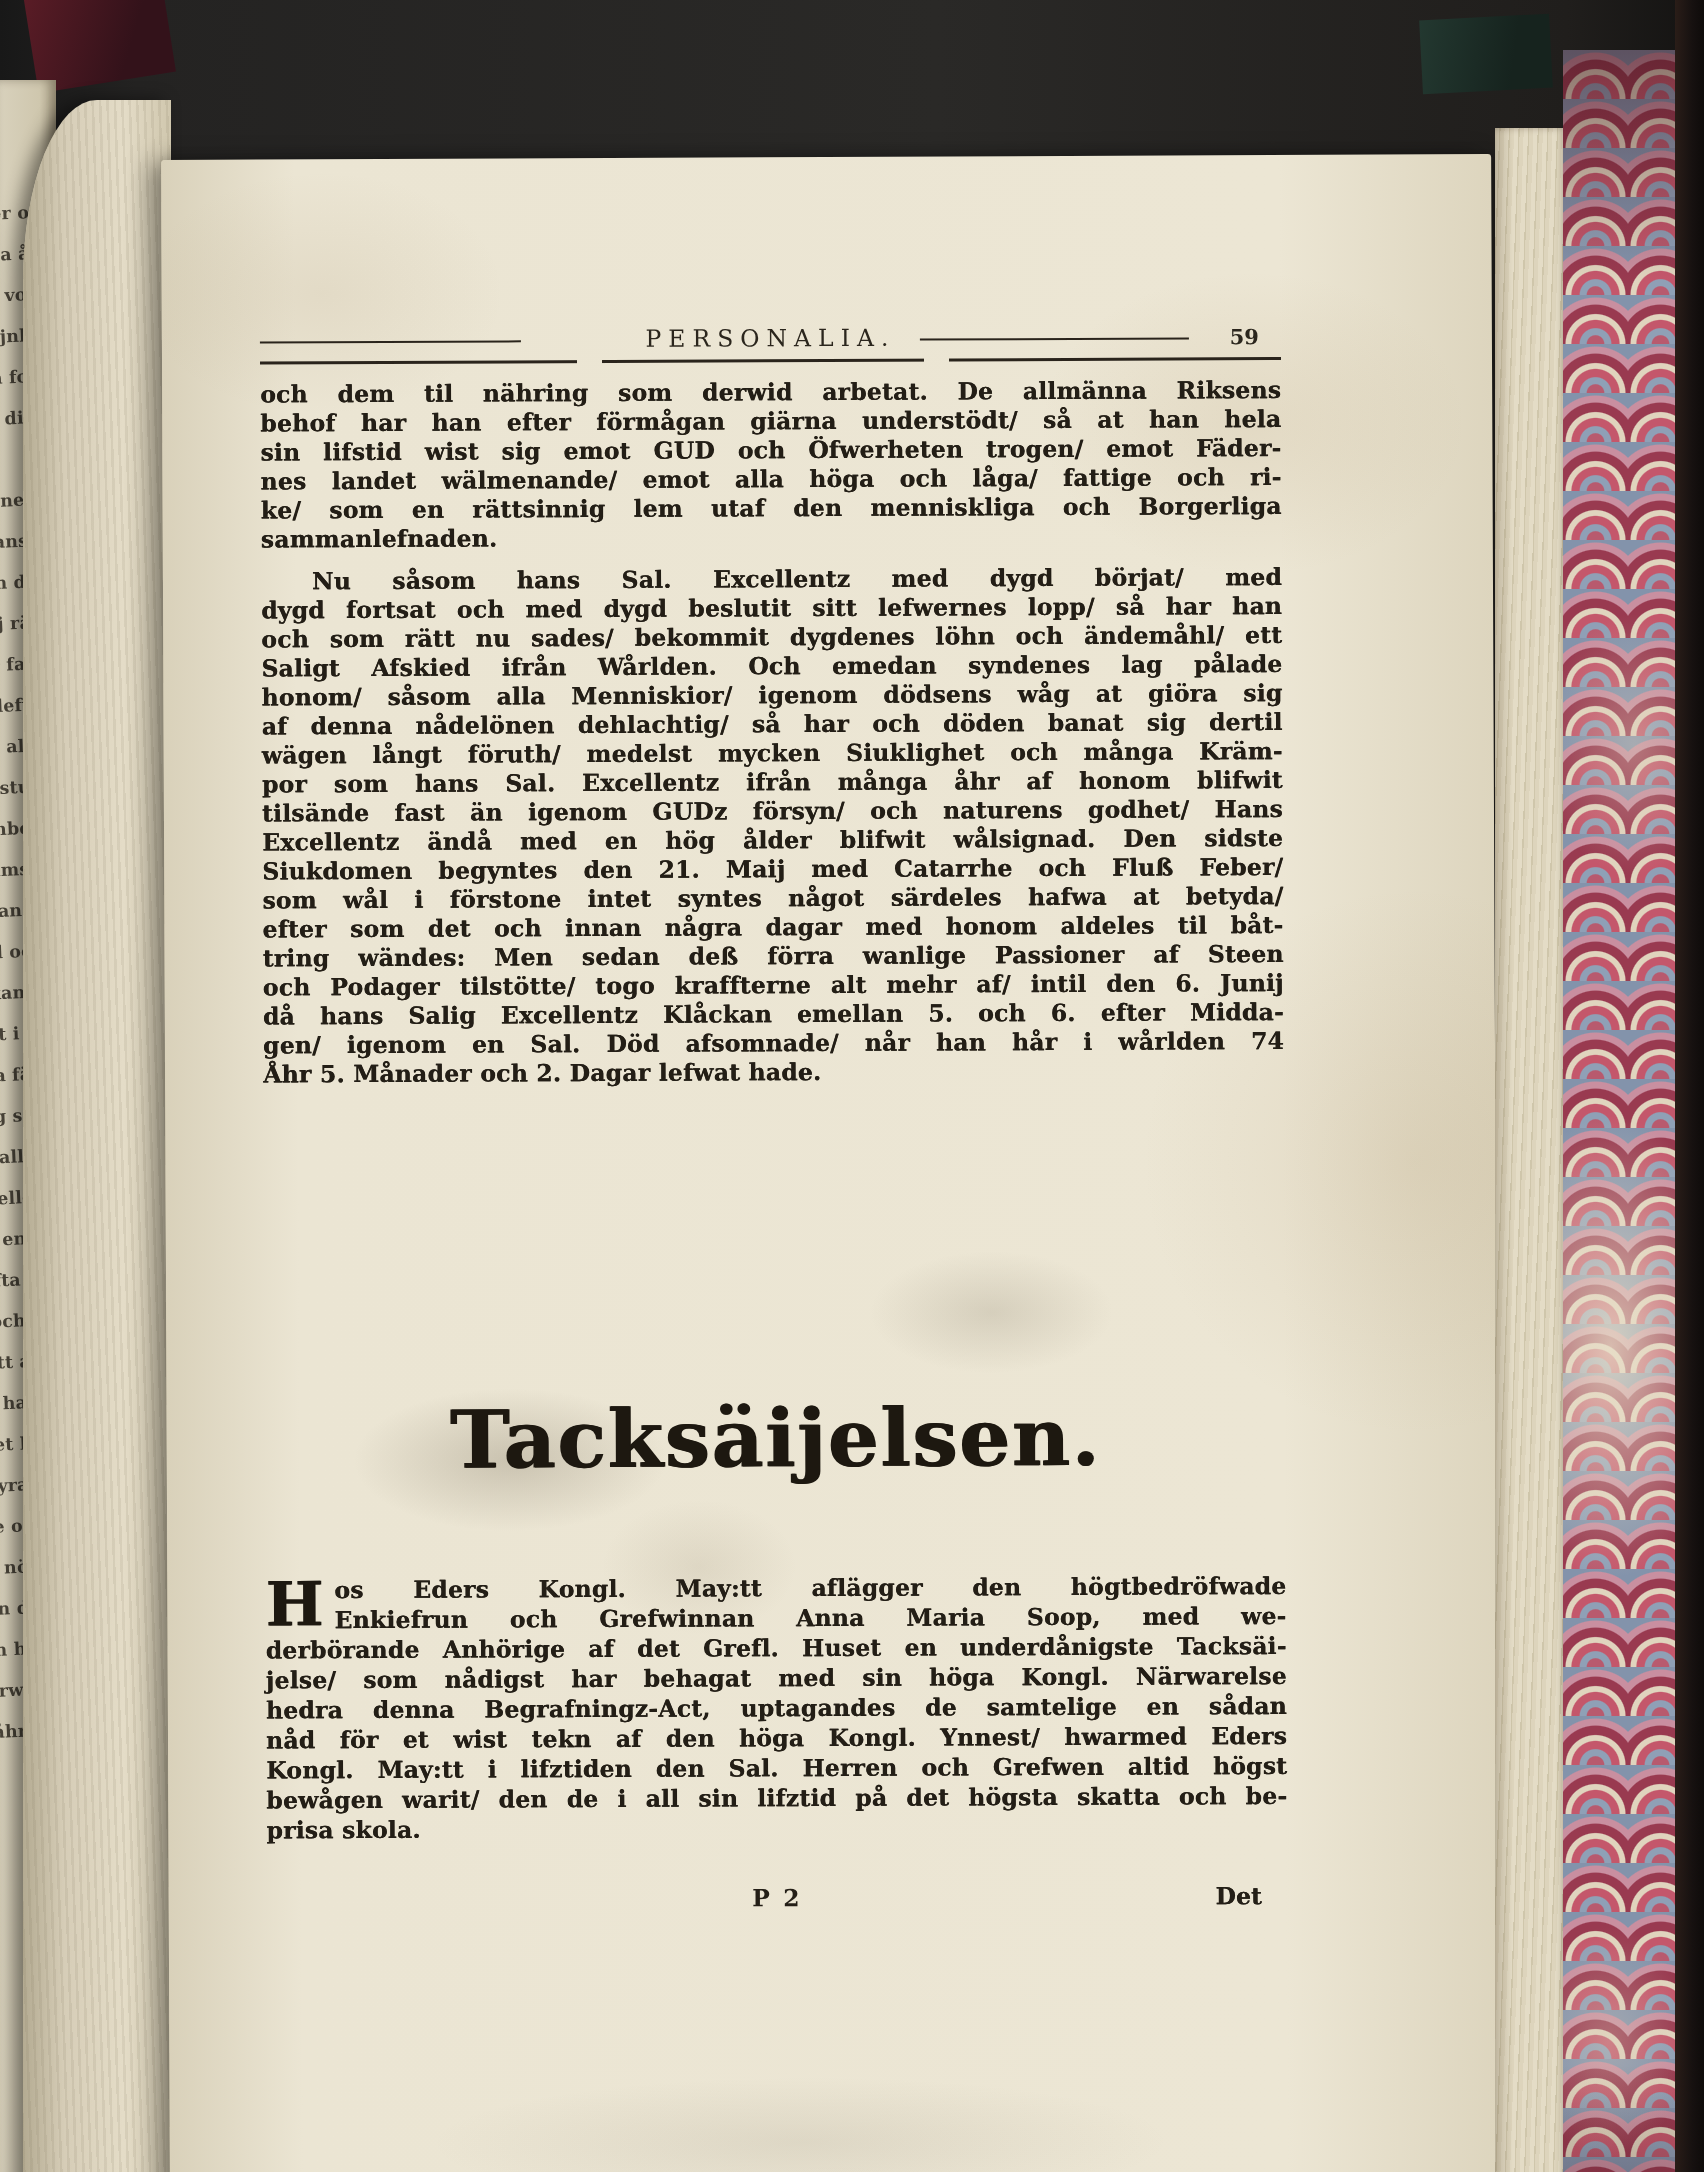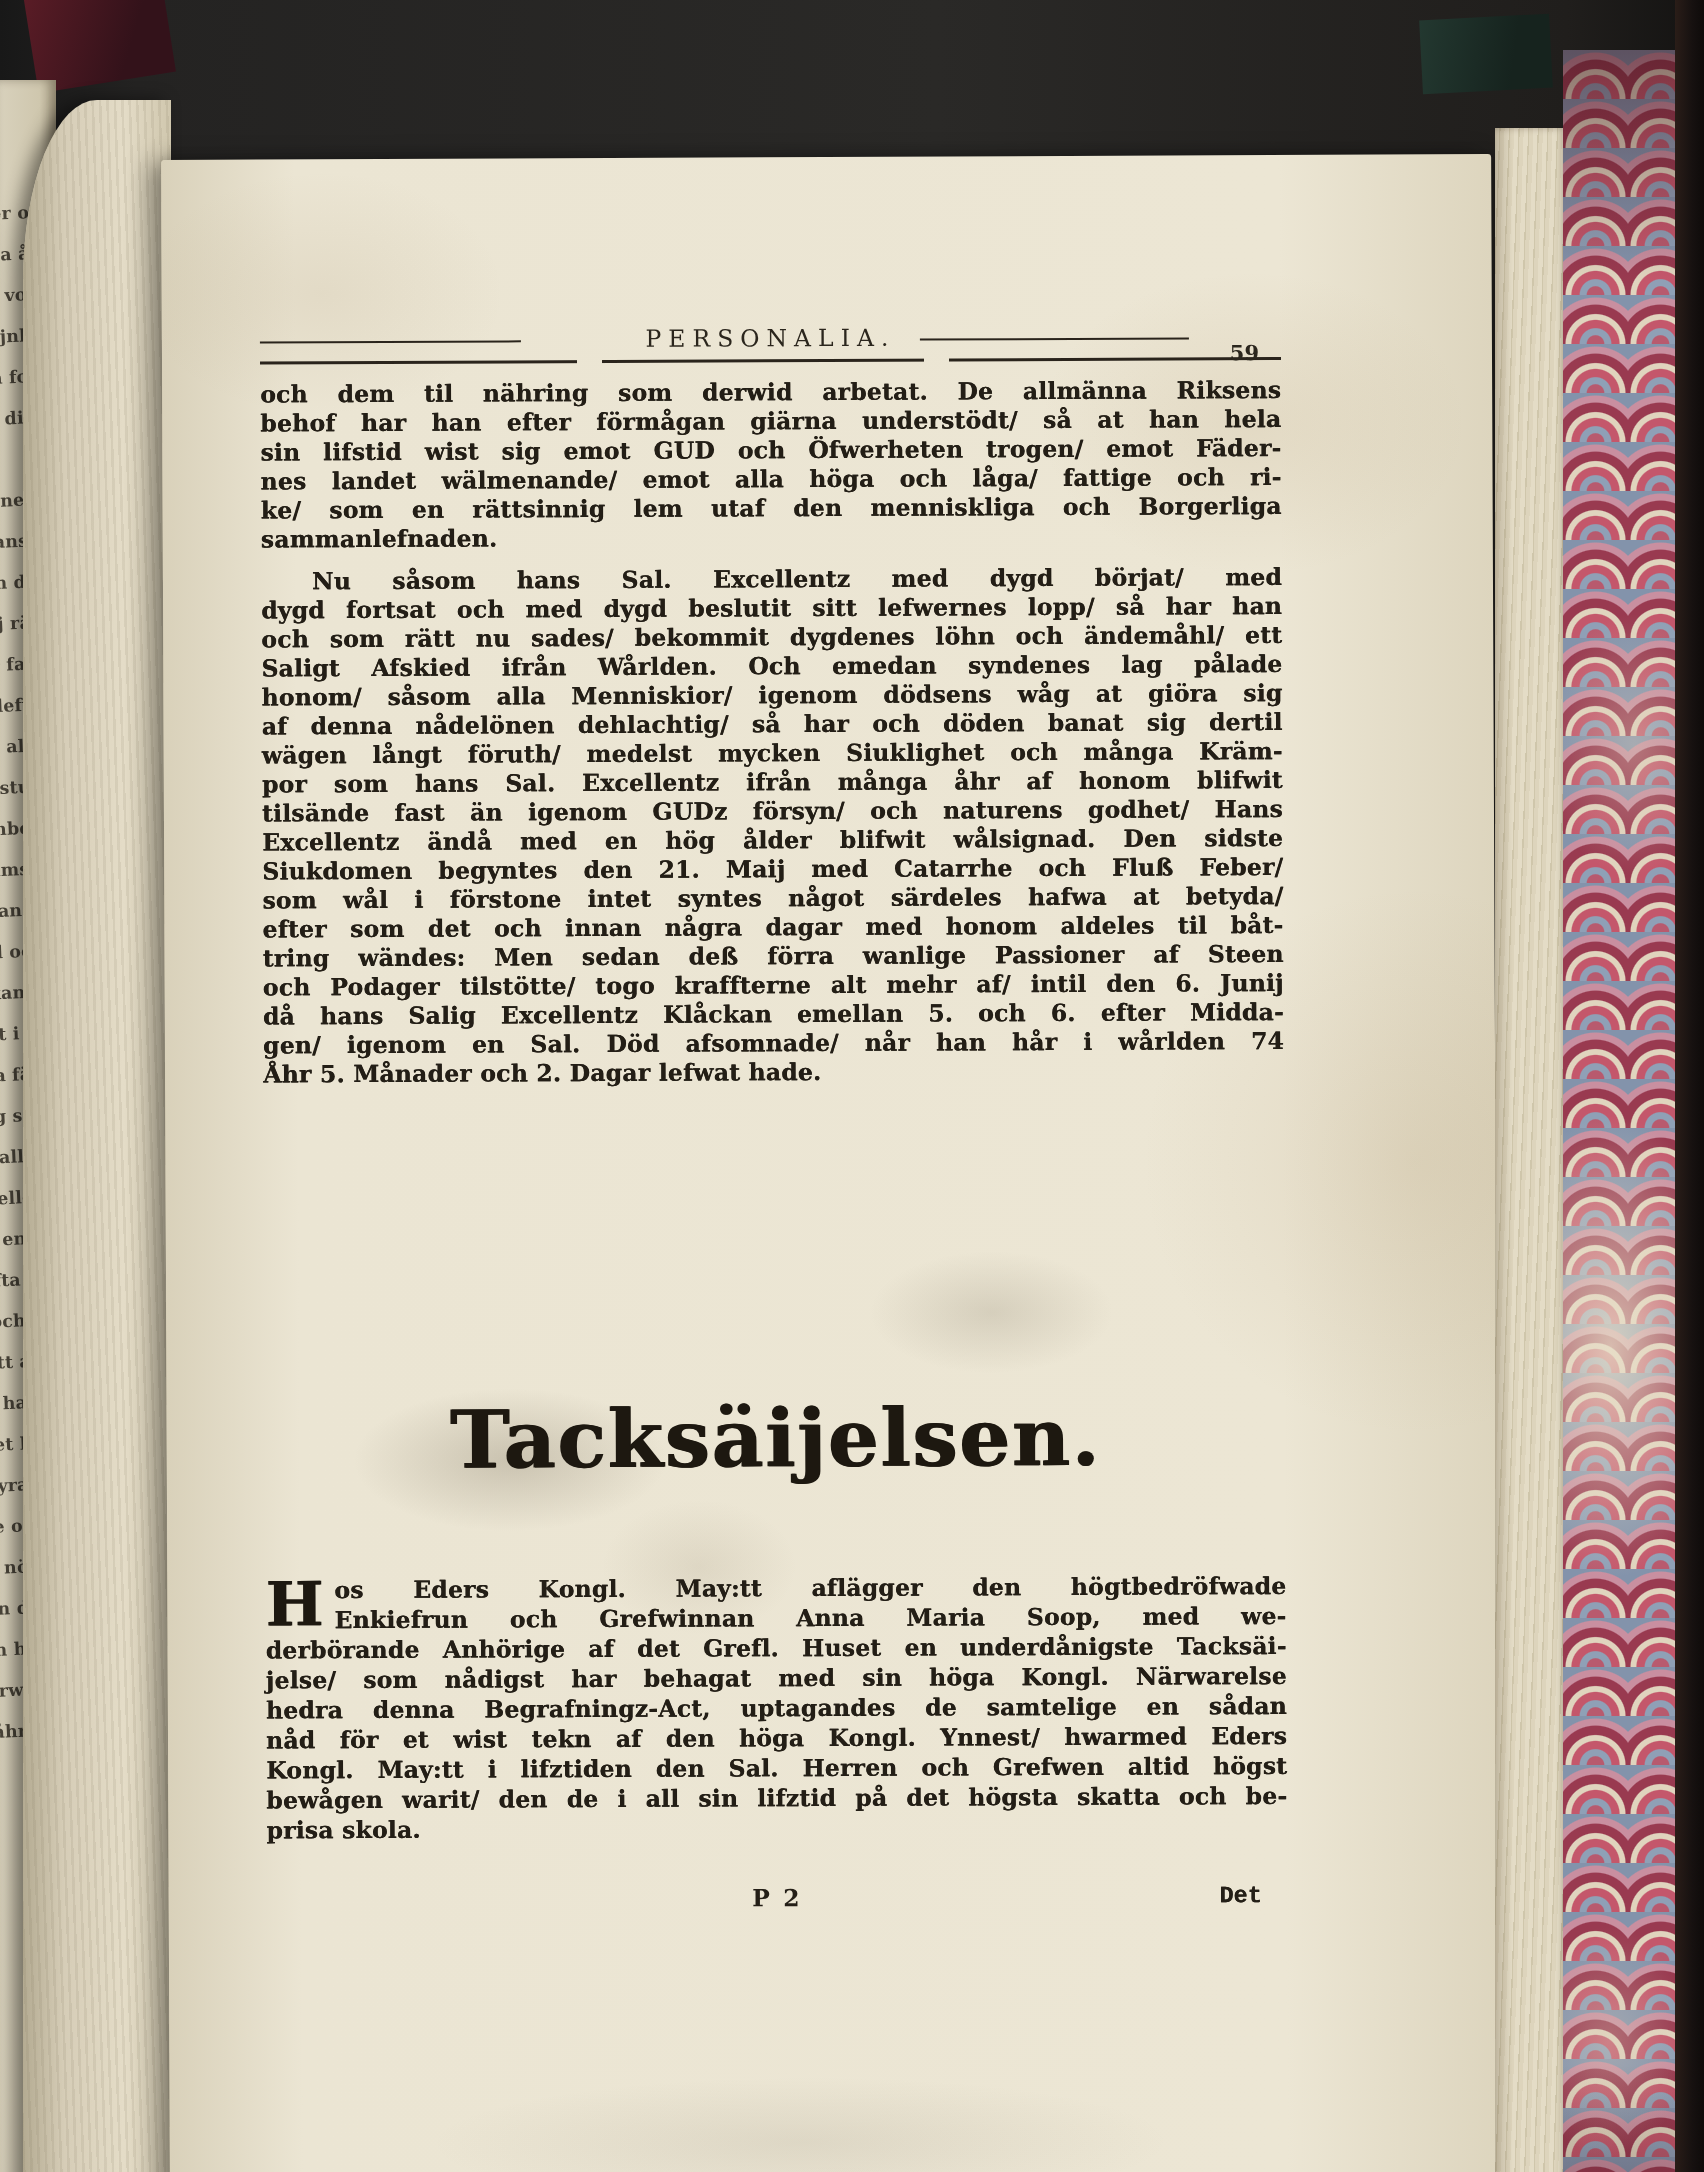--- a/index.html
+++ b/index.html
@@ -54,21 +54,21 @@
     background:radial-gradient(closest-side, rgba(125,115,95,0.30), transparent); }
   .ghost2 { left:704px; top:1095px; width:243px; height:122px;
     background:radial-gradient(closest-side, rgba(125,115,95,0.20), transparent); }
   .ghost3 { left:261px; top:1920px; width:739px; height:130px;
     background:radial-gradient(closest-side, rgba(120,110,92,0.12), transparent); }
 
   .content { position:absolute; left:98px; top:0; width:1021px; padding-top:167px; color:#241f17; }
 
   .page-header { position:relative; height:29px; }
   .header-title { text-align:center; font-size:23.5px; letter-spacing:7px; color:#2b261d; }
-  .page-number { position:absolute; right:22px; top:1.7px; font-size:21px; font-weight:700; color:#2b261d;margin-top:16px; }
+  .page-number { position:absolute; right:22px; top:1.7px; font-size:21px; font-weight:700; color:#2b261d; }
   .flank { position:absolute; top:14.8px; height:2.6px; background:#2a241c; }
   .flank-left { left:0; width:261px; }
   .flank-right { left:660px; width:269px; }
   .header-rule { margin-top:6px; height:3px;
     background:linear-gradient(90deg,#2a241c 0 31%, transparent 31% 33.5%, #2a241c 33.5% 65%, transparent 65% 67.5%, #2a241c 67.5% 100%); }
 
   .para { font-size:23.5px; line-height:29px; font-weight:700; letter-spacing:0.2px;
     color:#231e16; text-shadow:0.3px 0 0 #231e16; }
   .para .tline { text-align:justify; text-align-last:justify; }
   .para .tline:last-child { text-align-last:left; }
@@ -81,21 +81,21 @@
 
   .para3 { margin-top:87px; line-height:30px; }
   .para3 .p3lines .tline:last-child { text-align-last:left; }
   .p3lines .tline { text-align:justify; text-align-last:justify; font-size:23.5px; font-weight:700;
     letter-spacing:0.2px; color:#231e16; text-shadow:0.3px 0 0 #231e16; }
   .dropcap { float:left; font-size:61px; line-height:56px; font-weight:700; padding:1.7px 11.3px 0 0;
     color:#1d1810; text-shadow:0.9px 0 0 #1d1810; }
 
   .footer { position:relative; margin-top:41px; height:31px; font-size:23.5px; font-weight:700; color:#241f17; }
   .sig { text-align:center; letter-spacing:2.6px; }
-  .catch { position:absolute; right:26px; top:0; text-shadow:0.3px 0 0 #241f17;font-family:Liberation Mono, monospace; }
+  .catch { position:absolute; right:26px; top:0; text-shadow:0.3px 0 0 #241f17; }
 
   
   .page-stack-right { position:absolute; left:1495px; top:128px; width:72px; height:2266px;
     background:
       linear-gradient(90deg, rgba(90,75,50,0.25), transparent 25%),
       repeating-linear-gradient(92deg,#e4dcc6 0 4.3px,#cfc6ab 4.3px 5.6px,#ddd4bc 5.6px 9.6px);
     box-shadow: inset -4.3px 0 7.8px rgba(60,45,30,0.35); }
 
   
   .marble { position:absolute; left:1563px; top:50px; width:114px; height:2316px; overflow:hidden;

